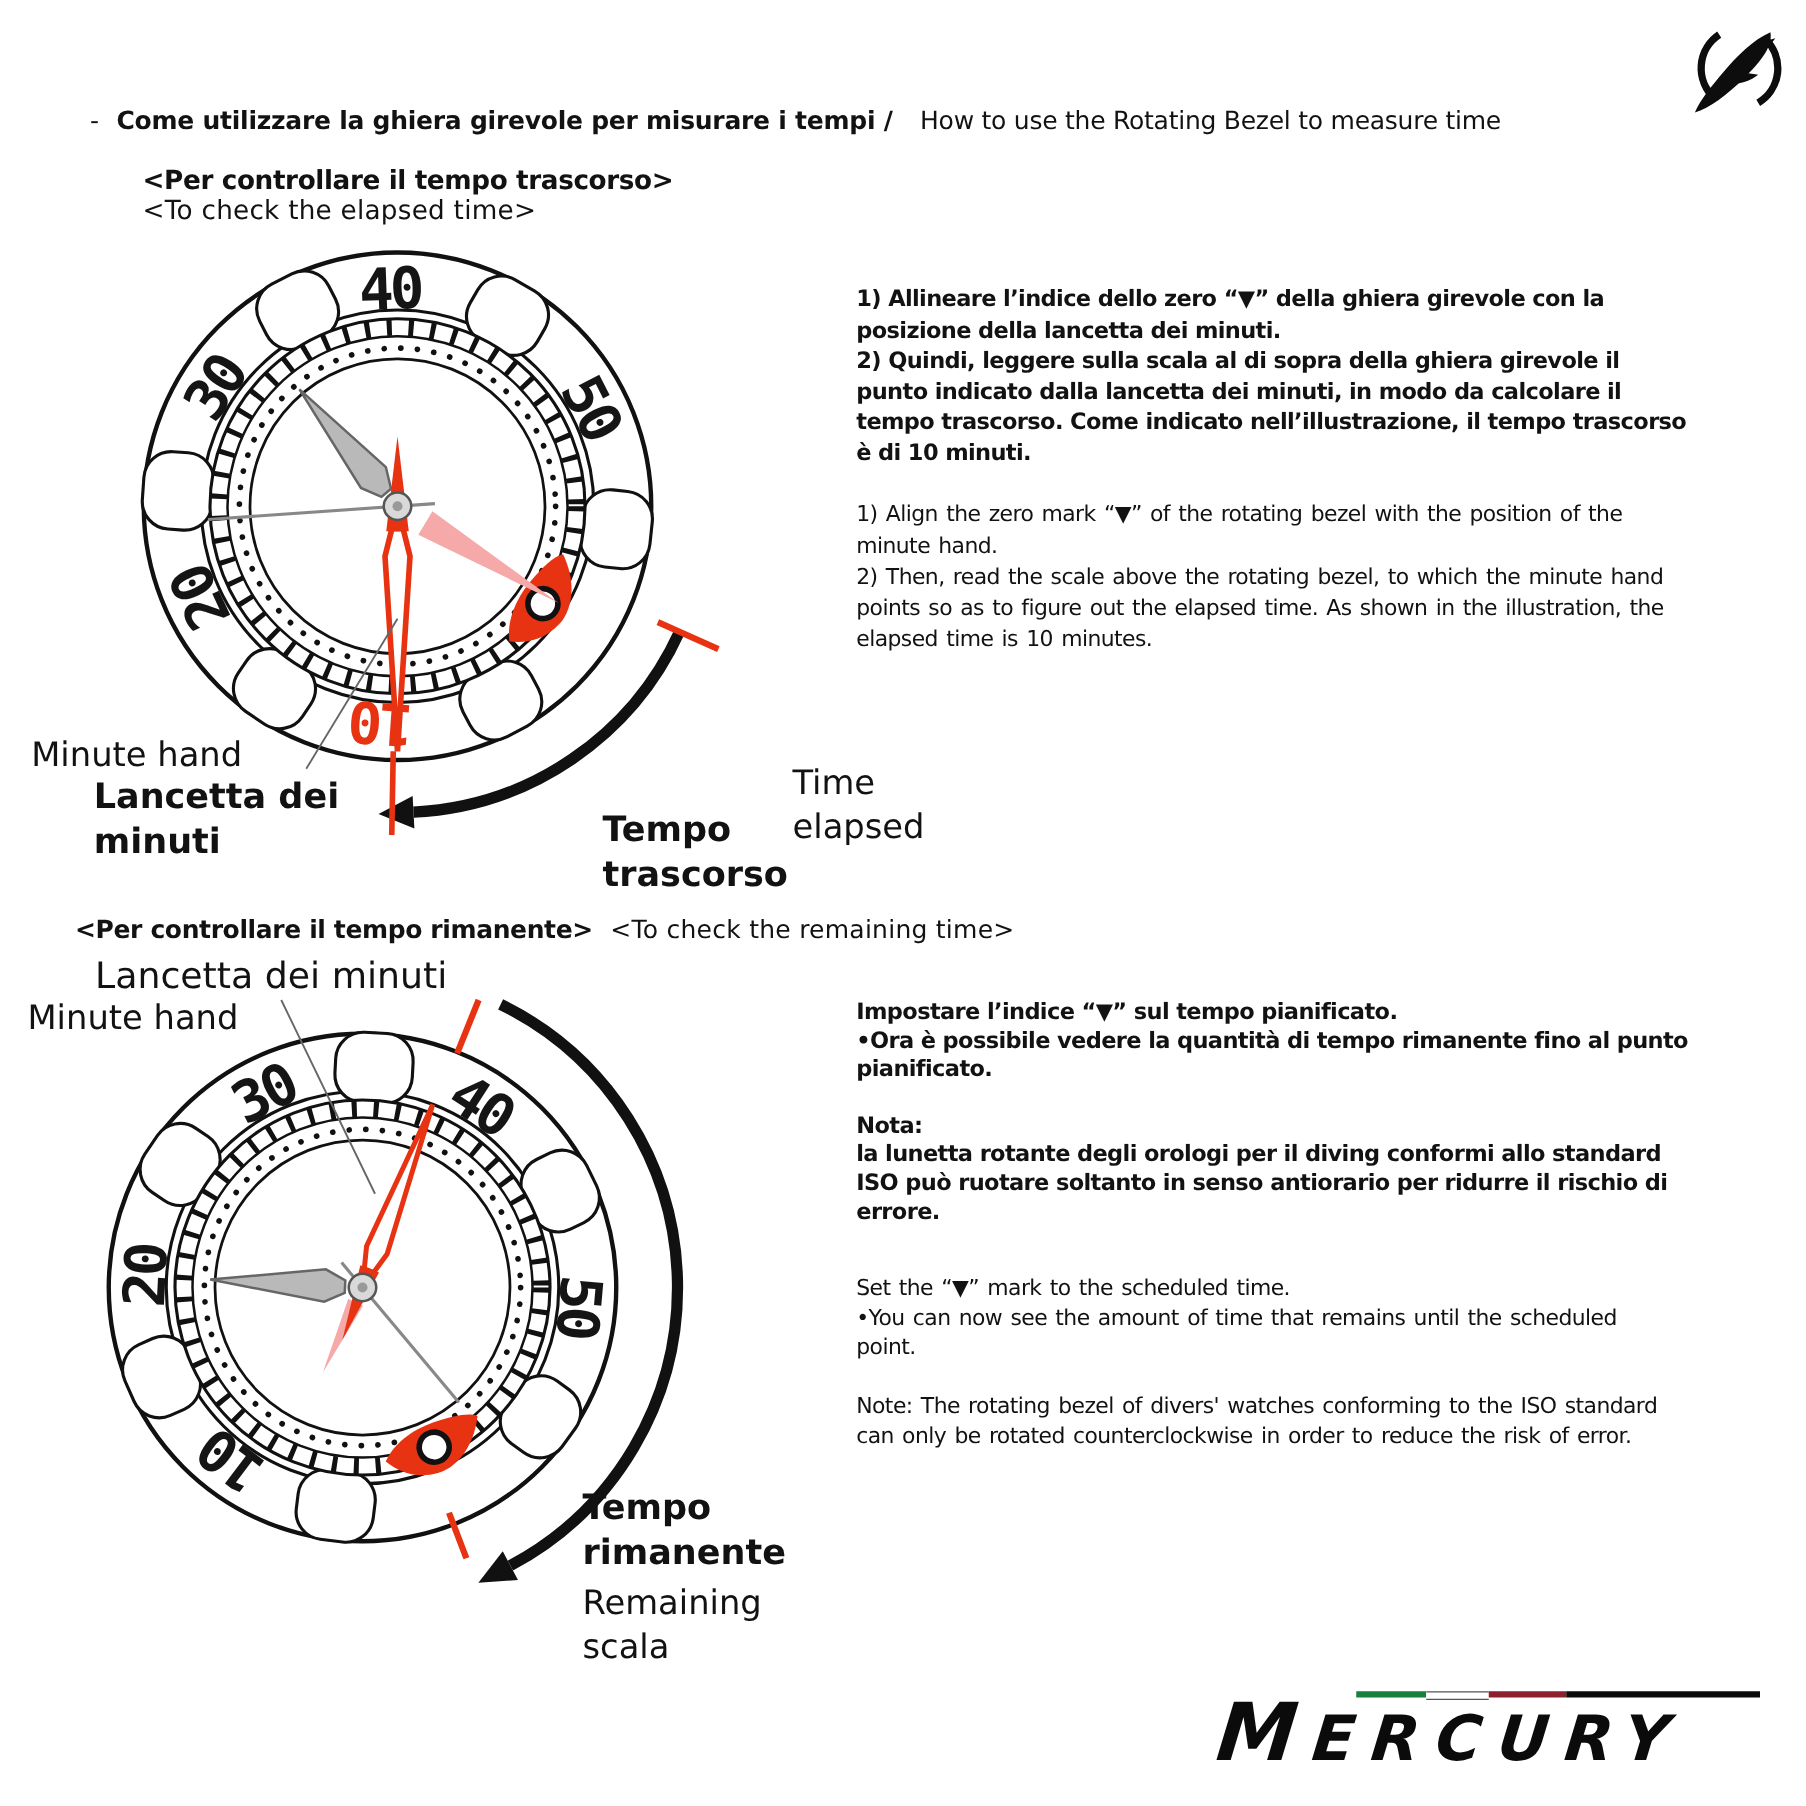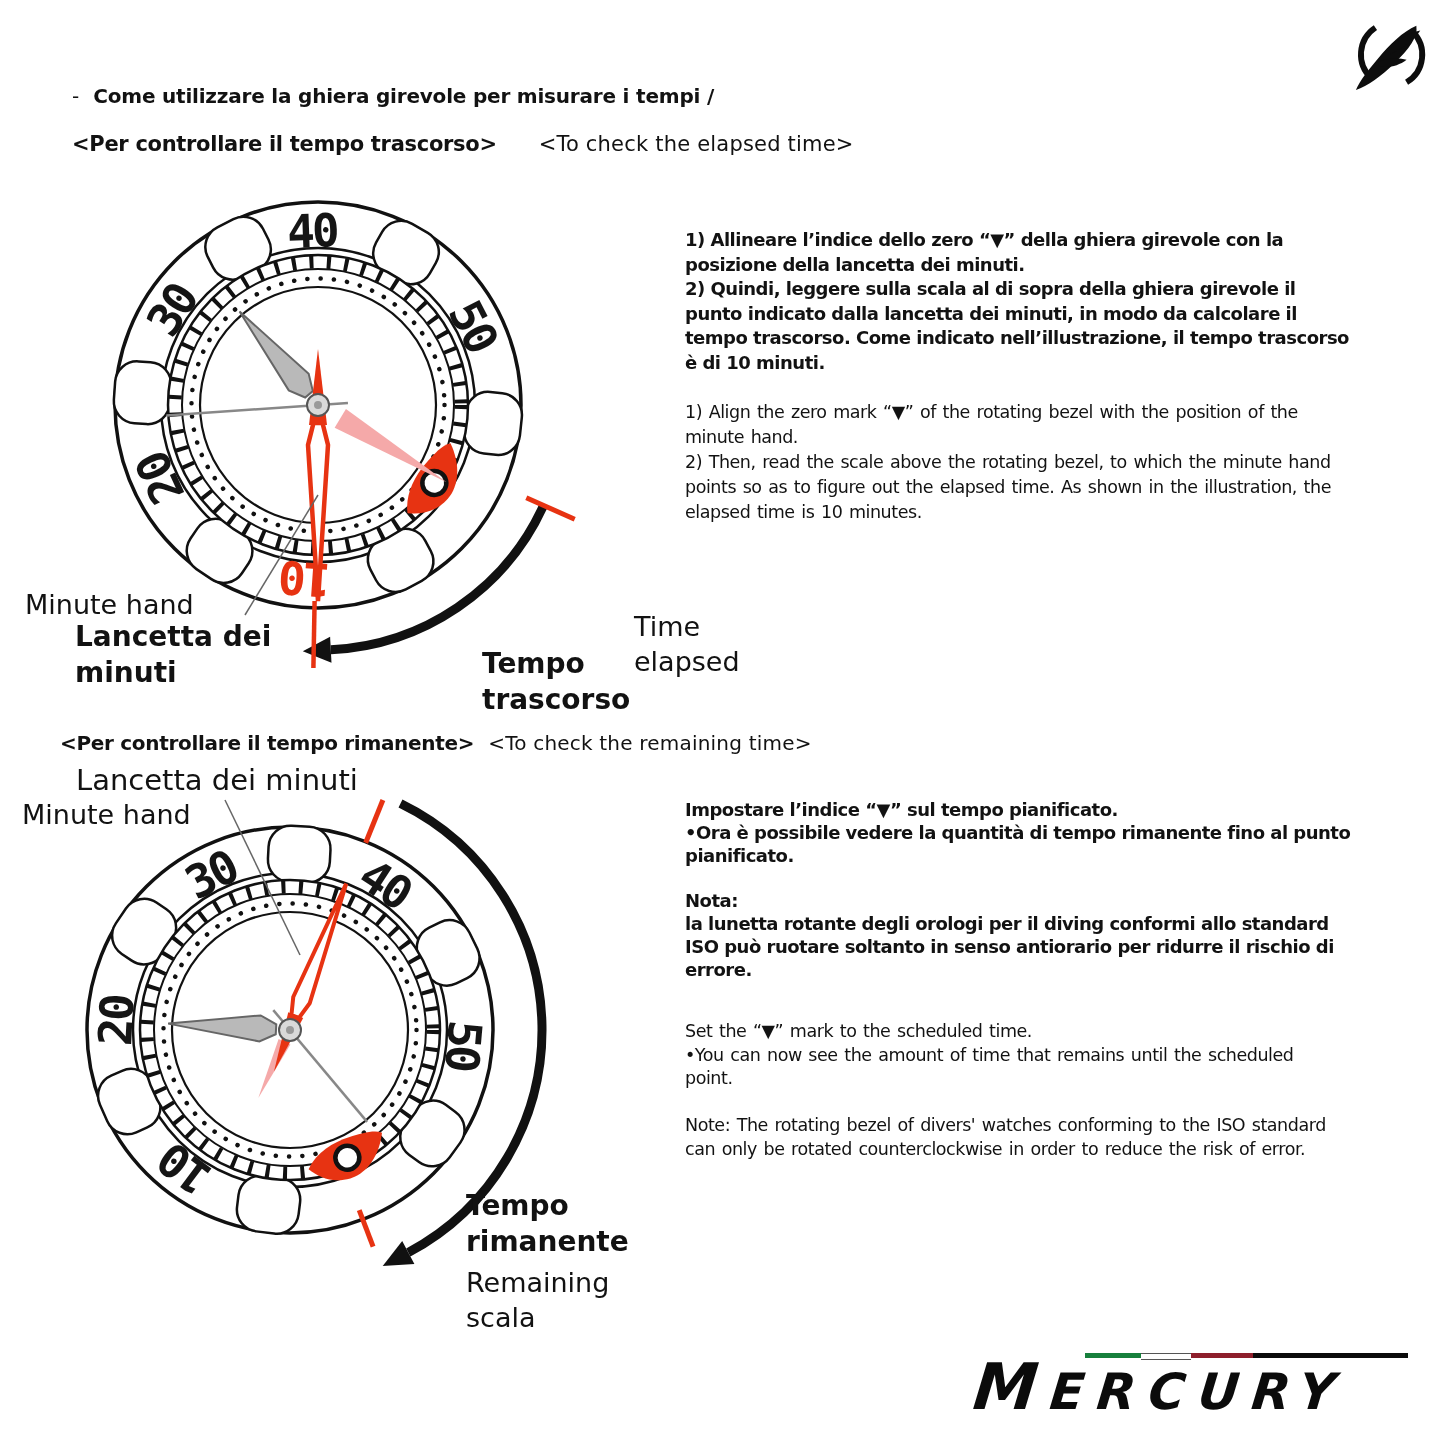--- a/index.html
+++ b/index.html
@@ -5,21 +5,21 @@
   html,body{margin:0;padding:0;background:#fff;}
   .page{position:relative;width:1445px;height:1445px;background:#fff;overflow:hidden;
         font-family:"DejaVu Sans",sans-serif;color:#121212;}
   .abs{position:absolute;}
   
   .title-row{left:72px;top:84px;font-size:20px;display:flex;align-items:baseline;white-space:nowrap;}
   .title-dash{margin-right:14px;}
   .title-it{font-weight:bold;margin-right:22px;letter-spacing:-0.2px;}
   .title-en{letter-spacing:-0.2px;}
   .h-row{display:flex;align-items:baseline;white-space:nowrap;}
-  .h1-row{left:72px;top:132px;font-size:21px;}
+  .h1-row{left:72px;top:132px;font-size:21px;flex-direction:column;}
   .h2-row{left:60px;top:731px;font-size:20px;}
   .h-it{font-weight:bold;letter-spacing:-0.3px;}
   .h1-row .h-en{margin-left:42px;letter-spacing:0.2px;}
   .h2-row .h-en{margin-left:14px;letter-spacing:0.2px;}
   
   .body-it{font-weight:bold;font-size:18px;line-height:24.5px;letter-spacing:-0.5px;white-space:pre;}
   .body-en{font-size:17.5px;line-height:25px;letter-spacing:-0.45px;white-space:pre;word-spacing:1.5px;}
   .bi1{left:685px;top:228px;}
   .be1{left:685px;top:400px;}
   .bi2{left:685px;top:799px;line-height:22.8px;}
@@ -55,20 +55,21 @@
     <path d="M 24,16 A 33,33 0 0 0 20,68" fill="none" stroke="#0d0d0d" stroke-width="6"></path>
     <path d="M 56,72 A 33,33 0 0 0 62,20" fill="none" stroke="#0d0d0d" stroke-width="6"></path>
     <path d="M 4,80 C 16,76 30,66 44,52 C 58,38 68,26 66,14 C 52,20 38,34 28,46 C 17,59 8,70 4,80 Z" fill="#0d0d0d"></path>
     <path d="M 34,40 C 44,30 56,22 70,19 C 63,30 50,38 38,44 Z" fill="#0d0d0d"></path>
     <path d="M 27,51 C 37,47 48,47 56,49 C 47,56 35,58 27,55 Z" fill="#0d0d0d"></path>
   </svg>
 
   <div class="abs title-row">
     <span class="title-dash">-</span>
     <span class="title-it">Come utilizzare la ghiera girevole per misurare i tempi /</span>
+    <span class="title-en">How to use the Rotating Bezel to measure time</span>
   </div>
 
   <div class="abs h-row h1-row">
     <span class="h-it">&lt;Per controllare il tempo trascorso&gt;</span>
     <span class="h-en">&lt;To check the elapsed time&gt;</span>
   </div>
 
   <div class="abs body-it bi1">1) Allineare l’indice dello zero “▼” della ghiera girevole con la
 posizione della lancetta dei minuti.
 2) Quindi, leggere sulla scala al di sopra della ghiera girevole il

